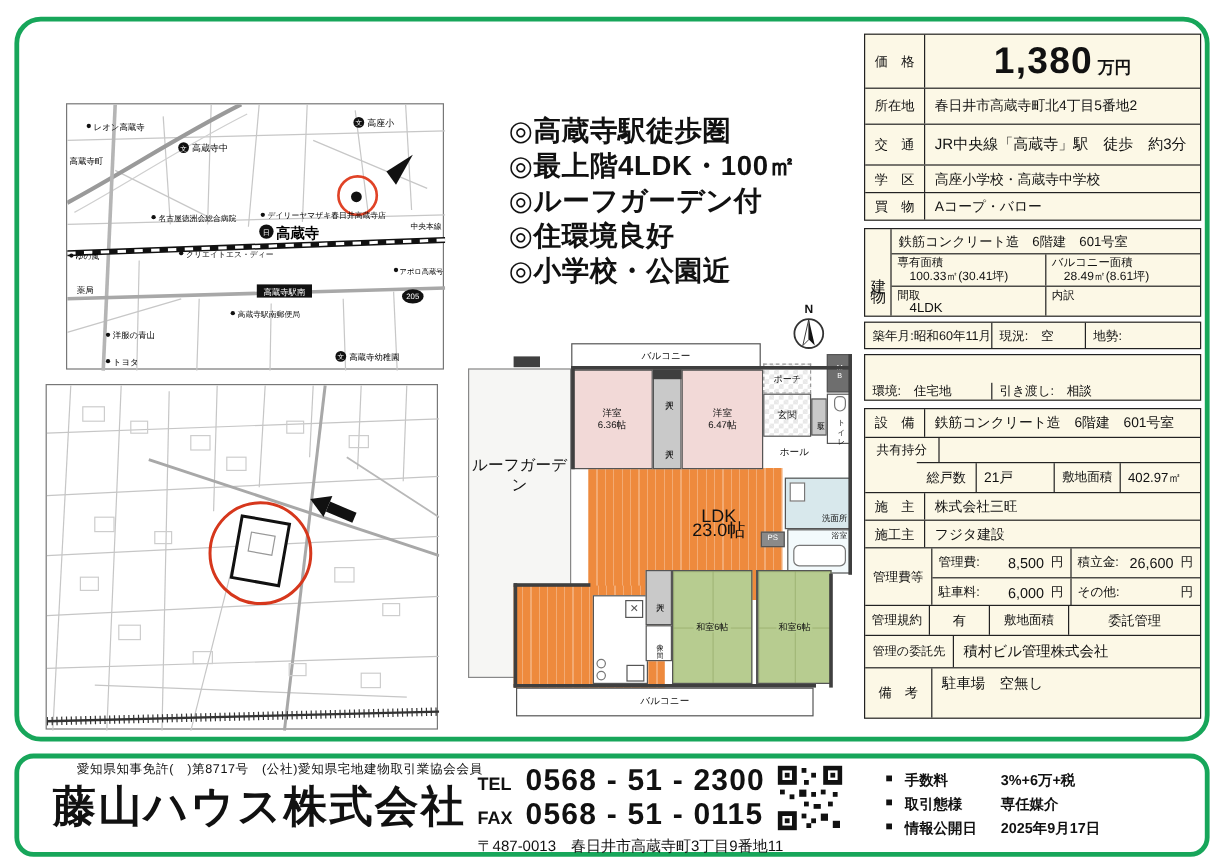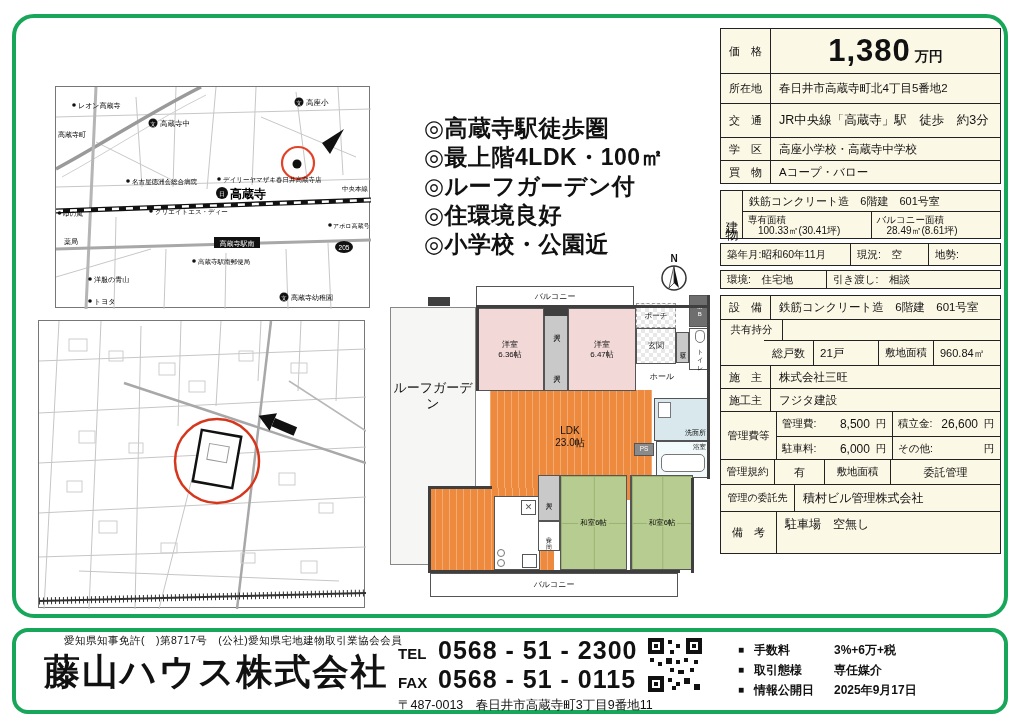--- a/index.html
+++ b/index.html
@@ -10,21 +10,21 @@
 
   
   #main-frame { left:12px; top:14px; width:996px; height:604px;
     border:4px solid #17a65a; border-radius:22px; }
   #footer-frame { left:12px; top:628px; width:996px; height:86px;
     border:4px solid #17a65a; border-radius:16px; }
 
   
   #title { left:34px; top:22px; font-family:"Liberation Serif","DejaVu Serif",serif;
     font-size:34px; font-weight:700; letter-spacing:1px; }
-  #points { left:424px; top:114px; }
+  #points { left:424px; top:95px; }
   .point { font-size:23px; font-weight:800; line-height:29px; letter-spacing:0.5px; }
 
   
   #map1 { left:55px; top:86px; width:315px; height:222px; border:1.5px solid #777; background:#fff; }
   #map2 { left:38px; top:320px; width:327px; height:288px; border:1.5px solid #777; background:#fff; }
 
   
   #ptable { left:720px; top:28px; width:281px; }
   .tblock { border:1px solid #222; background:#fcf8e6; }
   .trow { display:flex; border-top:1px solid #222; }
@@ -257,21 +257,21 @@
     <div class="room balc" style="left:42px;top:320px;width:248px;height:24px;">
       <span>バルコニー</span>
     </div>
 
     <div class="room plain" style="left:2px;top:54px;width:86px;height:258px;border-color:#888;align-items:flex-start;">
       <span style="margin-top:72px;font-size:13px;">ルーフガーデン</span>
     </div>
 
     <div class="room orange" style="left:102px;top:137px;width:162px;height:110px;"></div>
     <div class="room orange" style="left:40px;top:235px;width:126px;height:85px;"></div>
-    <div class="abs" style="left:152px;top:172px;width:60px;text-align:center;font-size:10px;line-height:12px;">
+    <div class="abs" style="left:181px;top:172px;width:60px;text-align:center;font-size:15px;line-height:12px;">
       <div>LDK</div>
       <div>23.0帖</div>
     </div>
 
     <div class="room" style="left:106px;top:243px;width:46px;height:74px;background:#fff;"></div>
     <div class="room" style="left:133px;top:247px;width:15px;height:15px;background:#fff;font-size:9px;color:#555;">✕</div>
     <div class="abs" style="left:109px;top:296px;width:8px;height:8px;border:1px solid #777;border-radius:50%;background:#fff;"></div>
     <div class="abs" style="left:109px;top:306px;width:8px;height:8px;border:1px solid #777;border-radius:50%;background:#fff;"></div>
     <div class="room" style="left:134px;top:301px;width:15px;height:14px;background:#fff;"></div>
 
@@ -379,47 +379,57 @@
         <div class="subrow" style="height:27px;">
           <div class="area-cell bsep">
             <div>専有面積</div>
             <div class="v">100.33㎡(30.41坪)</div>
           </div>
           <div class="area-cell">
             <div>バルコニー面積</div>
             <div class="v">28.49㎡(8.61坪)</div>
           </div>
         </div>
+        <div class="subrow" style="height:25px;">
+          <div class="area-cell bsep">
+            <div>間取</div>
+            <div class="v" style="font-size:11px;">4LDK</div>
+          </div>
+          <div class="area-cell">
+            <div>内訳</div>
+            <div class="v"></div>
+          </div>
+        </div>
       </div>
     </div>
 
     <div class="tblock mt4" style="display:flex;height:23px;">
-      <div class="cell bsep" style="width:130px;">築年月:昭和60年11月</div>
+      <div class="cell bsep" style="width:106px;">築年月:昭和60年11月</div>
       <div class="cell bsep" style="width:78px;">現況:　空</div>
       <div class="cell" style="flex:1;">地勢:</div>
     </div>
-    <div class="tblock mt4" style="display:flex;height:19px;">
+    <div class="tblock mt4" style="display:flex;height:39px;align-items:flex-end;">
       <div class="cell bsep" style="width:106px;">環境:　住宅地</div>
       <div class="cell" style="flex:1;">引き渡し:　相談</div>
     </div>
 
     <div class="tblock mt6">
       <div class="trow" style="height:23px;">
         <div class="tlabel">設　備</div>
         <div class="tval">鉄筋コンクリート造　6階建　601号室</div>
       </div>
       <div class="trow" style="height:21px;">
         <div class="tlabel" style="width:62px;font-size:10.5px;">共有持分</div>
         <div class="tval"></div>
       </div>
       <div class="trow" style="height:25px;margin-left:43px;">
         <div class="tlabel">総戸数</div>
         <div class="cell bsep" style="width:65px;font-size:11.5px;">21戸</div>
         <div class="cell bsep" style="width:55px;font-size:10.5px;">敷地面積</div>
-        <div class="cell" style="flex:1;font-size:11px;">960.84㎡</div>
+        <div class="cell" style="flex:1;font-size:11px;">402.97㎡</div>
       </div>
       <div class="trow" style="height:23px;">
         <div class="tlabel">施　主</div>
         <div class="tval">株式会社三旺</div>
       </div>
       <div class="trow" style="height:23px;">
         <div class="tlabel">施工主</div>
         <div class="tval">フジタ建設</div>
       </div>
       <div class="trow" style="height:48px;">

